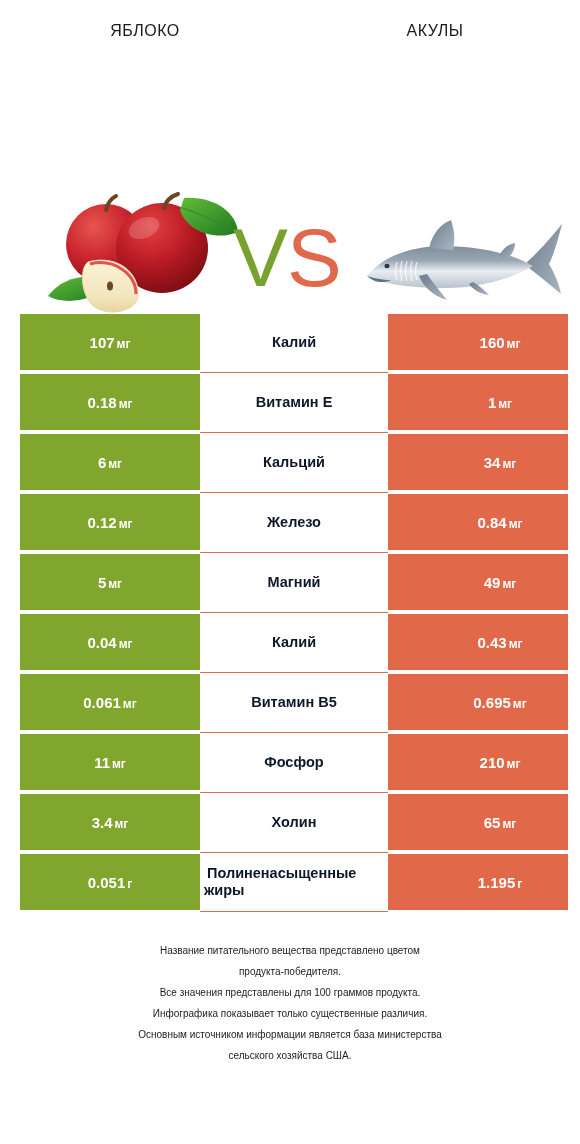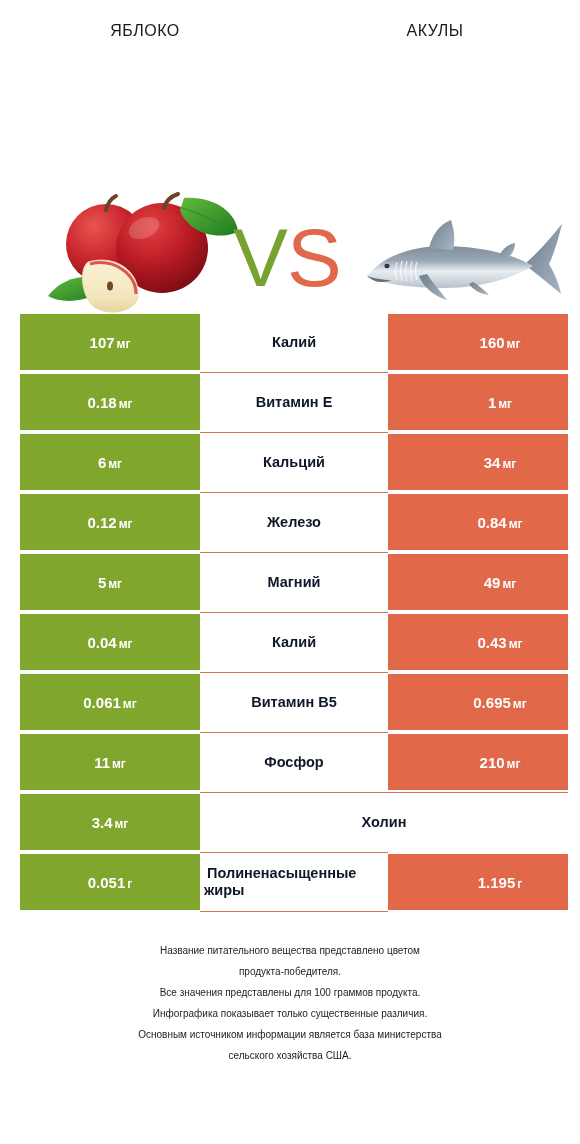--- a/index.html
+++ b/index.html
@@ -353,20 +353,23 @@
     </div>
   </div>
 
   <div class="row">
     <div class="cell cell-left">
       <span class="value"><span>3.4</span><span class="unit">мг</span></span>
     </div>
     <div class="cell cell-mid">
       <span class="nutrient orange-win">Холин</span>
     </div>
+    <div class="cell cell-right">
+      <span class="value"><span>65</span><span class="unit">мг</span></span>
+    </div>
   </div>
 
   <div class="row">
     <div class="cell cell-left">
       <span class="value"><span>0.051</span><span class="unit">г</span></span>
     </div>
     <div class="cell cell-mid">
       <span class="nutrient orange-win clip">
         <span class="l1">Полиненасыщенные</span>
         <span class="l2">жиры</span>

